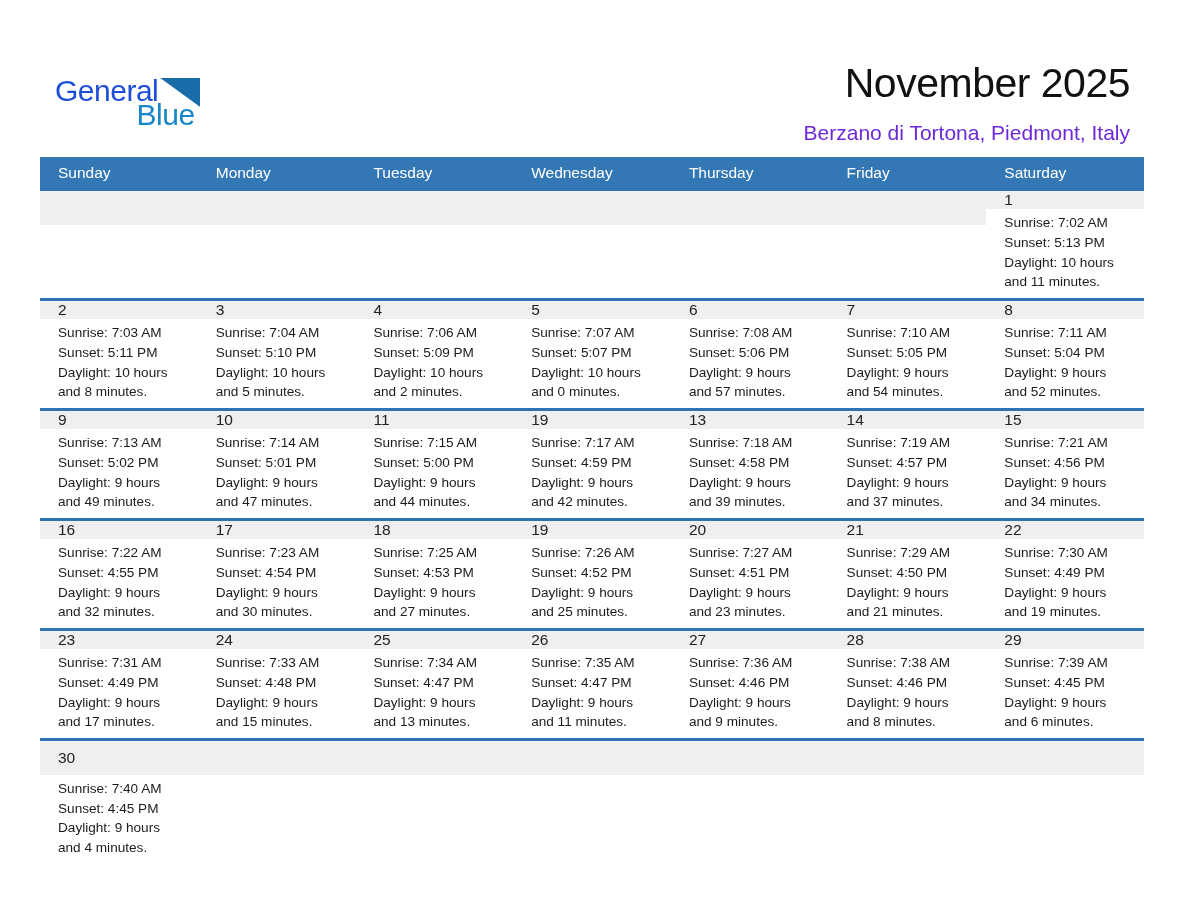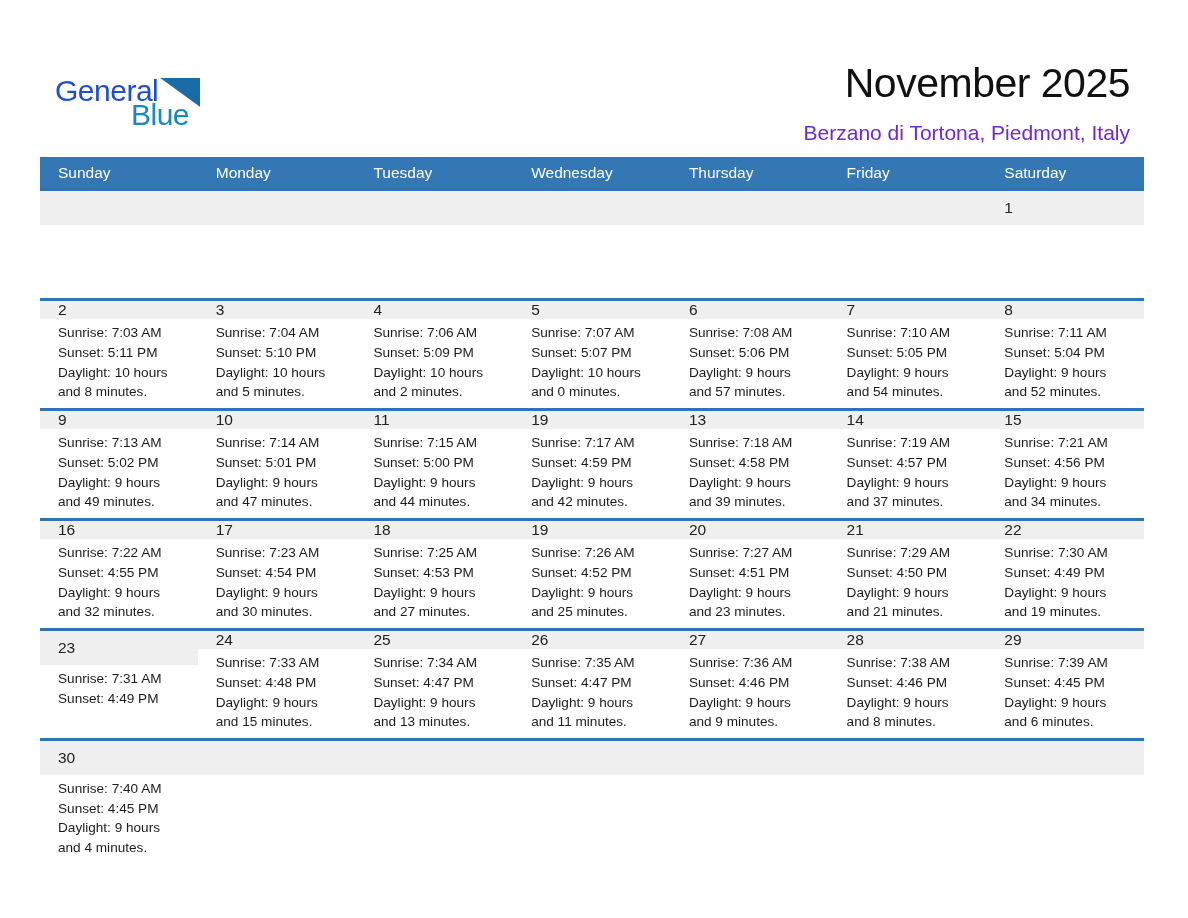--- a/index.html
+++ b/index.html
@@ -6,21 +6,21 @@
   html, body { width: 1188px; height: 918px; background: #ffffff; overflow: hidden; }
   body { font-family: "Liberation Sans", "DejaVu Sans", sans-serif; position: relative; }
 
   
   .logo { position: absolute; left: 55px; top: 76px; line-height: 1; }
   .logo-row { display: flex; align-items: flex-start; }
   .logo-general { font-size: 30px; color: #1d4ed8; letter-spacing: -0.5px; }
   .logo-triangle { width: 40px; height: 29px; margin-left: 2px; margin-top: 2px;
                    background: var(--logo-triangle); 
                    clip-path: polygon(0 0, 100% 0, 100% 100%); }
-  .logo-blue { font-size: 30px; color: var(--logo-blue); margin-top: -7px; margin-left: 76px; letter-spacing: -0.5px; }
+  .logo-blue { font-size: 30px; color: var(--logo-blue); margin-top: -7px; margin-left: 76px; letter-spacing: -0.5px; text-align: center; }
 
   .title-block { position: absolute; right: 58px; top: 60px; text-align: right; }
   .page-title { font-size: 41px; color: #111111; font-weight: 400; letter-spacing: -0.5px; }
   .page-subtitle { font-size: 21px; color: #6d28d9; font-weight: 400; margin-top: 14px; }
 
   
   .calendar { position: absolute; left: 40px; top: 157px; width: 1104px; }
 
   .dow-row { display: flex; height: 31px; background: var(--header-blue); }
   .dow-cell { flex: 1 1 0; color: #ffffff; font-size: 15.5px; display: flex;
@@ -76,20 +76,25 @@
           <div class="day-num"></div>
         </div>
         <div class="day-cell">
           <div class="day-num"></div>
         </div>
         <div class="day-cell">
           <div class="day-num"></div>
         </div>
         <div class="day-cell">
           <div class="day-num">1</div>
+          <div class="day-details">
+            <div>Sunrise: 7:02 AM</div>
+            <div>Sunset: 5:13 PM</div>
+            <div>Daylight: 10 hours and 11 minutes.</div>
+          </div>
         </div>
       </div>
       <div class="week-row">
         <div class="day-cell">
           <div class="day-num">2</div>
           <div class="day-details">
             <div>Sunrise: 7:03 AM</div>
             <div>Sunset: 5:11 PM</div>
             <div>Daylight: 10 hours and 8 minutes.</div>
           </div>
@@ -258,20 +263,21 @@
             <div>Daylight: 9 hours and 19 minutes.</div>
           </div>
         </div>
       </div>
       <div class="week-row">
         <div class="day-cell">
           <div class="day-num">23</div>
           <div class="day-details">
             <div>Sunrise: 7:31 AM</div>
             <div>Sunset: 4:49 PM</div>
+            <div>Daylight: 9 hours and 17 minutes.</div>
           </div>
         </div>
         <div class="day-cell">
           <div class="day-num">24</div>
           <div class="day-details">
             <div>Sunrise: 7:33 AM</div>
             <div>Sunset: 4:48 PM</div>
             <div>Daylight: 9 hours and 15 minutes.</div>
           </div>
         </div>

